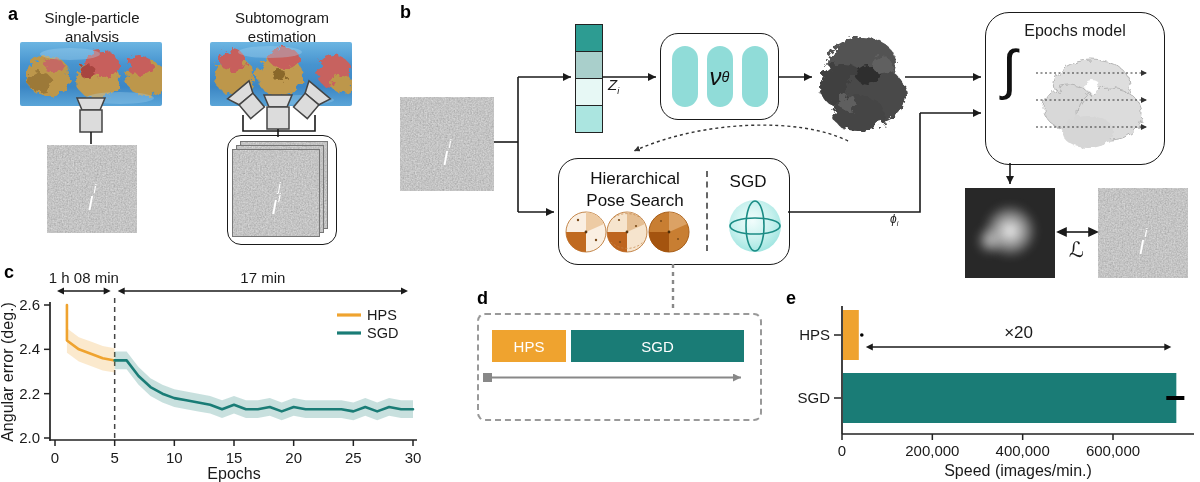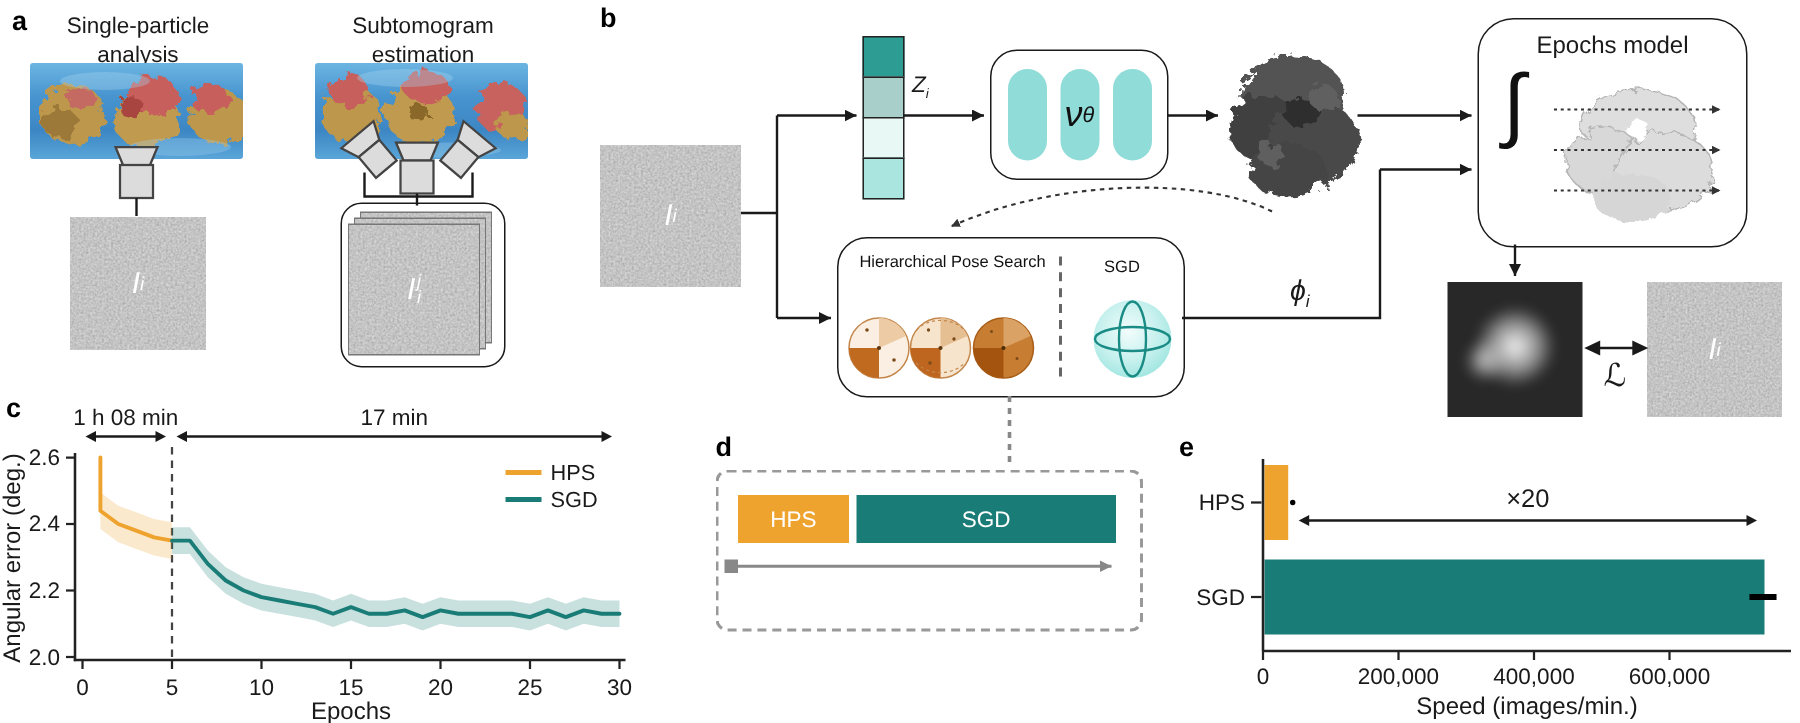--- a/index.html
+++ b/index.html
@@ -19,22 +19,22 @@
   .stack-outer{position:absolute;border:1.6px solid #1a1a1a;border-radius:14px;background:#fff;}
   .stack-layer{position:absolute;width:86px;height:86px;border:1px solid #777;}
   .box{position:absolute;border:1.6px solid #1a1a1a;border-radius:20px;background:#fff;}
   .fm-title{position:absolute;left:0;right:0;top:9px;text-align:center;font-size:16px;}
   .integral{position:absolute;font-size:54px;font-style:italic;color:#111;line-height:1;}
   .nu-bars{position:absolute;inset:0;display:flex;align-items:center;justify-content:center;gap:9px;}
   .nu-bar{width:26px;height:61px;border-radius:13px;background:var(--teal-light);}
   .nu-label{position:absolute;inset:0;display:flex;align-items:center;justify-content:center;
             font-size:24px;font-style:italic;color:#111;}
   .nu-label sub,.mathsub{font-size:60%;}
-  .math{font-style:italic;}
-  .hps-title{position:absolute;text-align:center;font-size:11px;line-height:1.3;color:#111;}
+  .math{font-style:italic;margin-top:28px;}
+  .hps-title{position:absolute;text-align:center;font-size:17px;line-height:1.3;color:#111;}
   .vdash{position:absolute;border-left:2px dashed #666;}
   .z-vec{position:absolute;display:flex;flex-direction:column;}
   .z-cell{width:26px;height:26px;border:1px solid #222;margin-top:-1px;}
   .dark-img{position:absolute;background:#282828;overflow:hidden;}
   .blob1{position:absolute;left:20%;top:18%;width:60%;height:60%;border-radius:50%;filter:blur(4px);
          background:radial-gradient(closest-side,rgba(255,255,255,.95),rgba(255,255,255,.5) 55%,rgba(255,255,255,0));}
   .blob2{position:absolute;left:12%;top:42%;width:30%;height:32%;border-radius:50%;filter:blur(4px);opacity:.75;
          background:radial-gradient(closest-side,rgba(255,255,255,.9),rgba(255,255,255,0));}
   .loss{position:absolute;font-size:21px;font-style:italic;font-family:"DejaVu Serif","DejaVu Sans",serif;}
   .d-dashed{position:absolute;border:2px dashed #999;border-radius:8px;background:#fff;}
@@ -213,21 +213,21 @@
         <stop offset="0%" stop-color="#F2FDFC"></stop>
           <stop offset="60%" stop-color="#C5F0ED"></stop>
           <stop offset="100%" stop-color="#9BE4DF"></stop>
       </radialGradient>
     </defs>
     <circle cx="28" cy="28" r="26" fill="url(#tealGrad)"></circle>
     <ellipse cx="28" cy="28" rx="25" ry="8" fill="none" stroke="#1B8C85" stroke-width="1.6"></ellipse>
     <ellipse cx="28" cy="28" rx="9" ry="25" fill="none" stroke="#1B8C85" stroke-width="1.6"></ellipse>
   </svg>
 
-  <div class="abs math" style="left:860px;top:184px;font-size:19px;"><span>ϕ</span><sub class="mathsub">i</sub></div>
+  <div class="abs math" style="left:890px;top:184px;font-size:12px;"><span>ϕ</span><sub class="mathsub">i</sub></div>
 
   <div class="dark-img" style="left:965px;top:188px;width:90px;height:90px;">
     <div class="blob1"></div>
     <div class="blob2"></div>
   </div>
   <div class="loss" style="left:1069px;top:238px;">ℒ</div>
   <div class="noise-box" style="left:1098px;top:188px;width:90px;height:90px;">
     <div class="noise-fill"></div>
     <div class="img-label">
         <span class="math">I</span>

